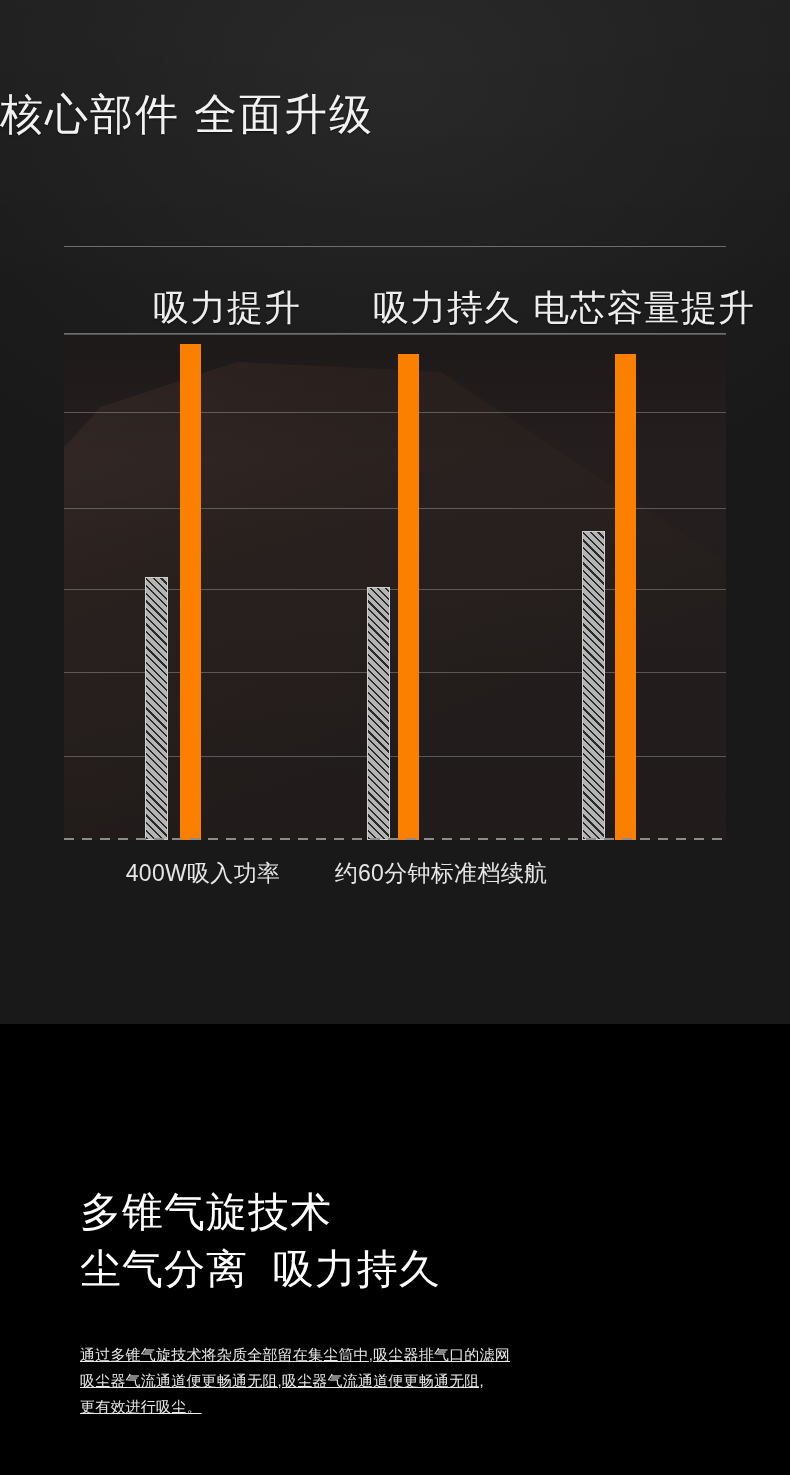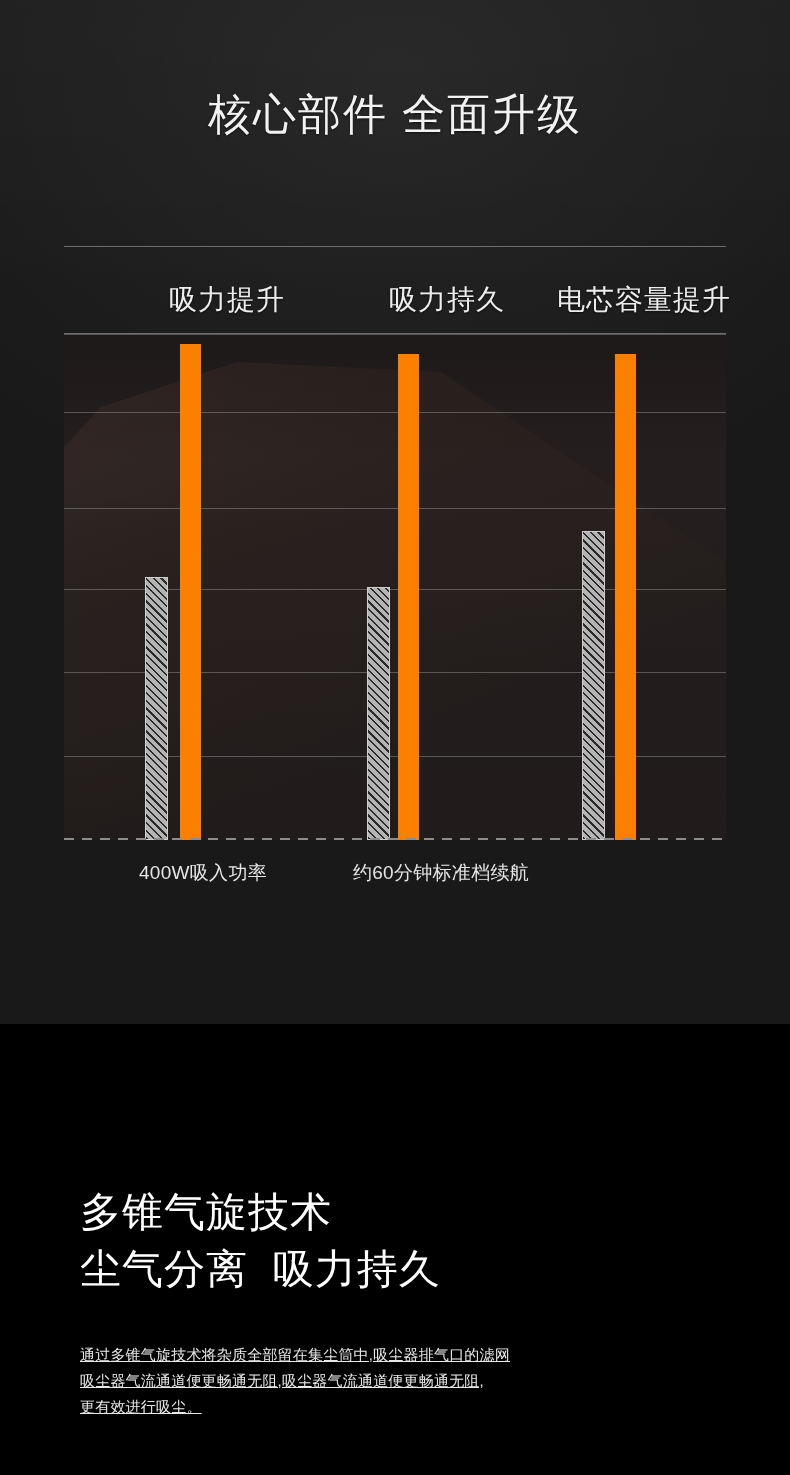--- a/index.html
+++ b/index.html
@@ -22,21 +22,21 @@
   #top-wash{
     position:absolute; inset:0;
     background:
       radial-gradient(120% 70% at 50% 8%, rgba(255,255,255,.055) 0%, rgba(255,255,255,0) 62%),
       linear-gradient(180deg, rgba(255,255,255,.02) 0%, rgba(0,0,0,0) 30%);
     pointer-events:none;
   }
 
   #page-title{
     position:absolute; left:0; top:88px; width:790px;
-    text-align:center;
+    text-align:left;
     font-size:43px; line-height:1.25;
     letter-spacing:2px;
     font-weight:400;
     color:#f2f2f2;
     text-shadow:0 1px 2px rgba(0,0,0,.6);
   }
 
   
   #chart{
     position:absolute; left:0; top:0; width:790px; height:1024px;
@@ -45,23 +45,23 @@
     position:absolute; left:64px; width:662px; height:1px;
     background:#6d6d6d;
   }
   #rule-top{ top:246px; }
   #rule-bottom{ top:333px; }
 
   #cat-row{
     position:absolute; left:64px; top:252px; width:662px; height:80px;
   }
   .cat-label{
-    position:absolute; top:8px; height:80px;
+    position:absolute; top:16px; height:80px;
     display:flex; align-items:center; justify-content:center;
-    font-size:28px; color:#ededed; letter-spacing:1px; white-space:nowrap;
+    font-size:36px; color:#ededed; letter-spacing:1px; white-space:nowrap;
     text-shadow:0 1px 2px rgba(0,0,0,.6);
   }
   #cat-0{ left:48px;  width:230px; }
   #cat-1{ left:268px; width:230px; }
   #cat-2{ left:455px; width:250px;text-align:right; }
 
   
   #plot{
     position:absolute; left:64px; top:334px; width:662px; height:506px;
     overflow:hidden;
@@ -102,21 +102,21 @@
         rgba(0,0,0,0) 1.6px 5.4px);
     border:1px solid #cfcfcf;
   }
 
   #value-row{
     position:absolute; left:64px; top:856px; width:662px; height:34px;
   }
   .value-label{
     position:absolute; top:0; height:34px;
     display:flex; align-items:center; justify-content:center;
-    font-size:19px; color:#e6e6e6; white-space:nowrap;
+    font-size:23px; color:#e6e6e6; white-space:nowrap;
     letter-spacing:.3px;
   }
   #val-0{ left:24px;  width:230px; }
   #val-1{ left:252px; width:250px; }
   #val-2{ left:466px; width:230px; }
 
   
   #bottom-section{
     position:absolute; left:0; top:1024px; width:790px; height:399px;
     background:#000;

